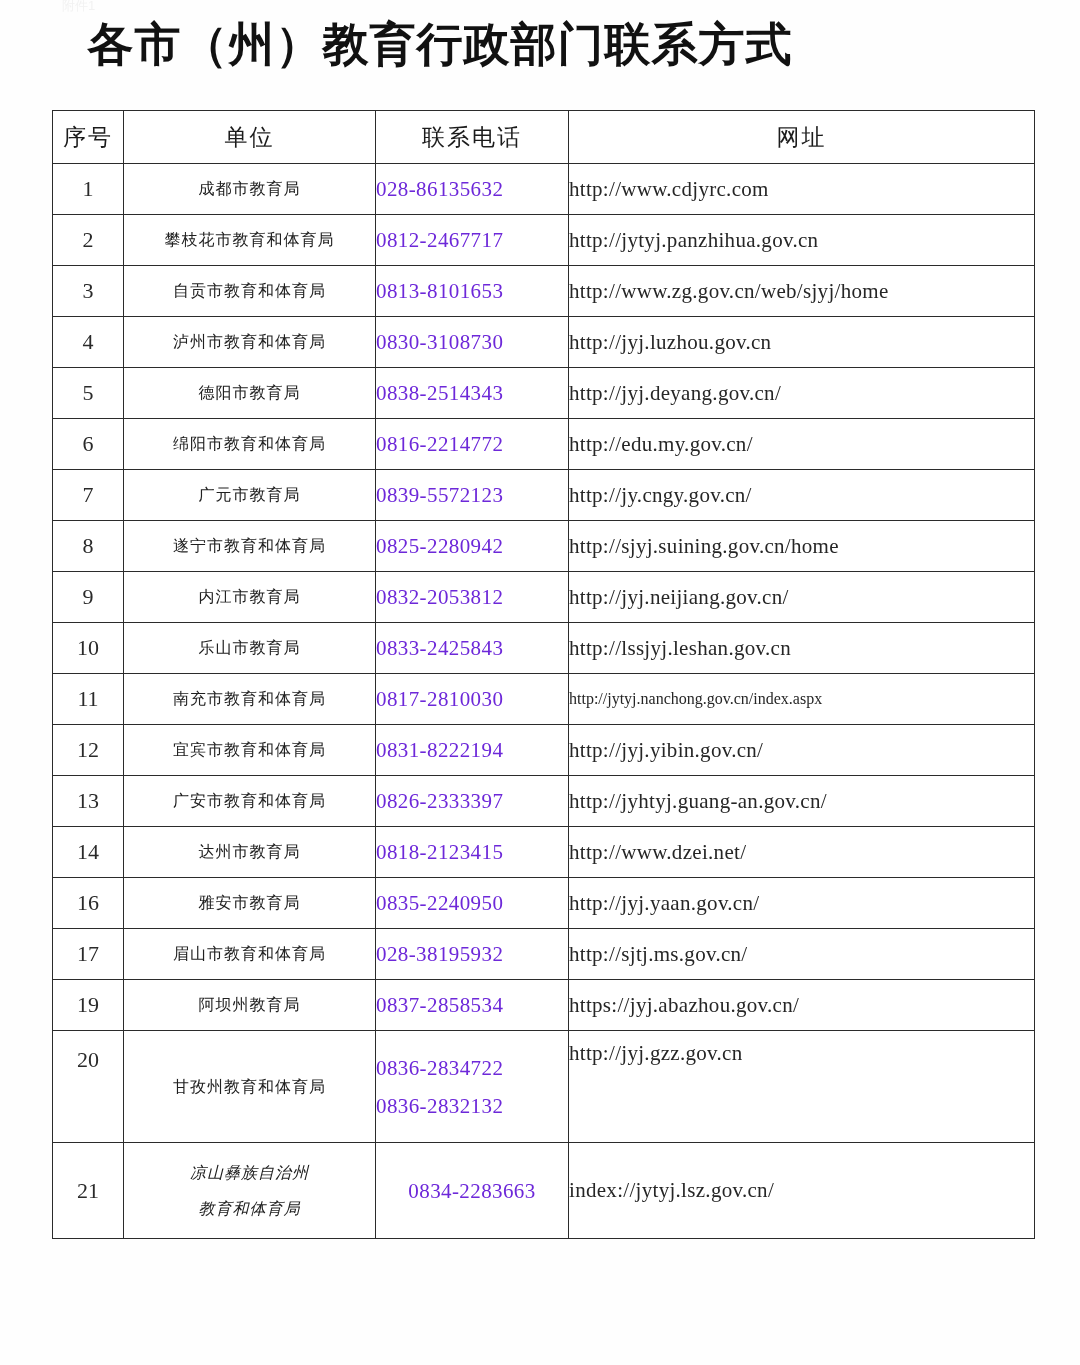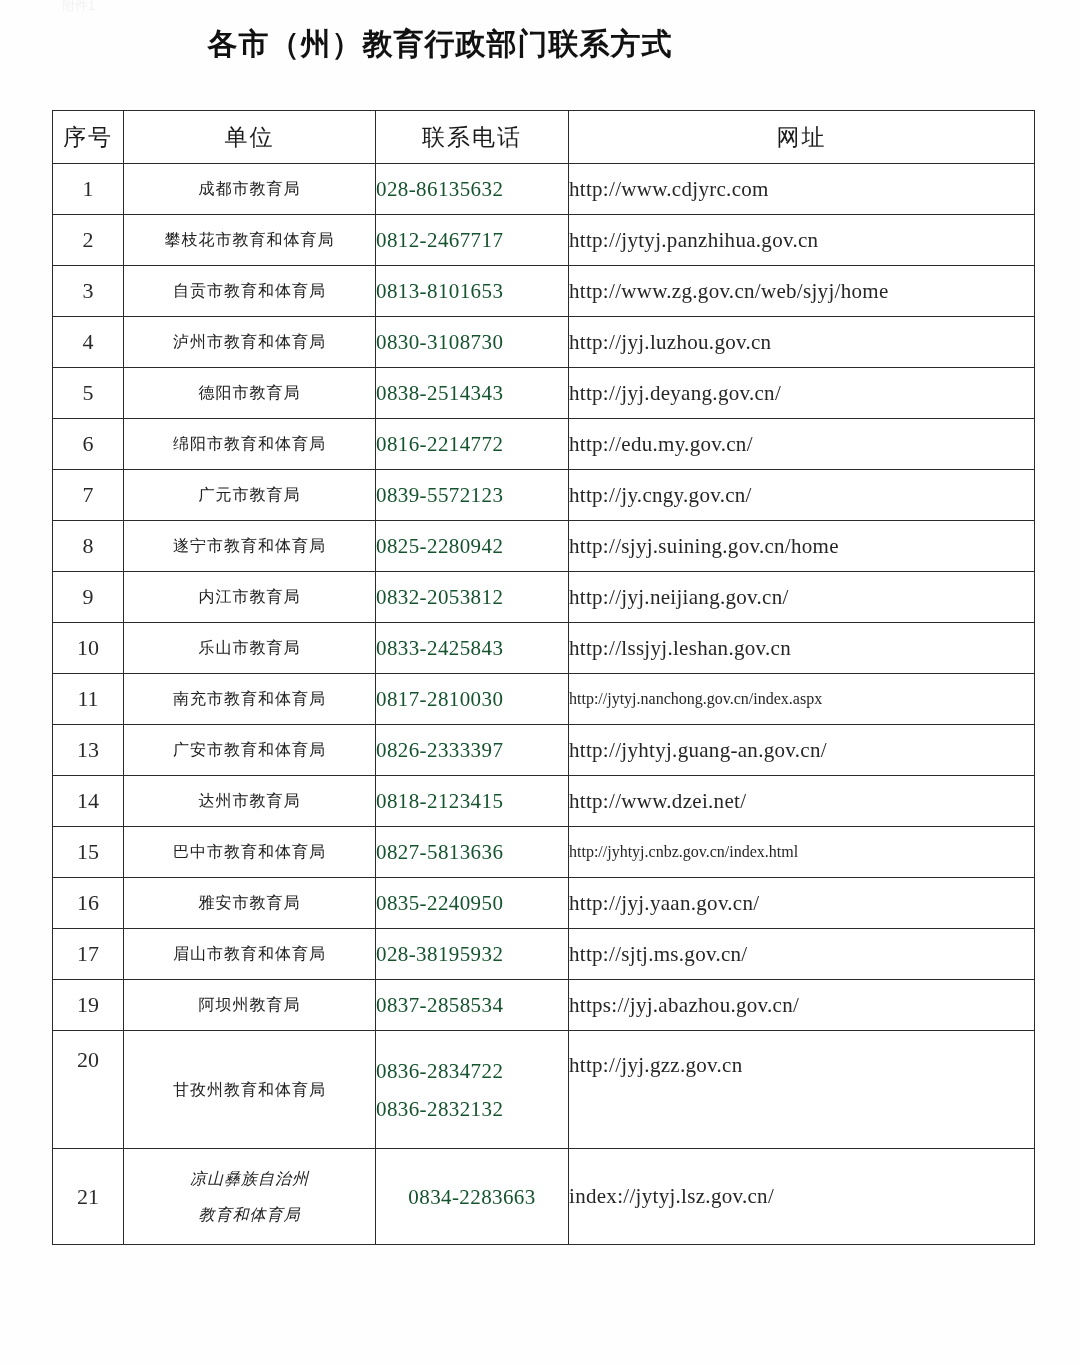--- a/index.html
+++ b/index.html
@@ -39,21 +39,21 @@
   }
 
   .doc-title {
     position: absolute;
     top: 20px;
     left: 0;
     width: 880px;
     text-align: center;
     font-family: "Liberation Sans", "DejaVu Sans", sans-serif;
     font-weight: 700;
-    font-size: 30px;
+    font-size: 46px;
     line-height: 48px;
     letter-spacing: 1px;
     color: #111111;
   }
 
   .table-wrap {
     position: absolute;
     left: 52px;
     top: 110px;
     width: 982px;
@@ -112,38 +112,38 @@
     letter-spacing: 1px;
     line-height: 36px;
   }
   .cell-unit .ln { display: block; font-style: italic; }
 
   .cell-tel {
     text-align: left;
     padding-left: 14px;
     font-size: 21px;
     font-family: "Liberation Serif", serif;
-    color: #14532d;
+    color: #6d28d9;
     letter-spacing: 0.4px;
     line-height: 38px;
   }
   .cell-tel.centerish { text-align: center; padding-left: 0; }
   .cell-tel .ln { display: block; }
 
   .cell-url {
     text-align: left;
     padding-left: 14px;
     font-size: 21px;
     font-family: "Liberation Serif", serif;
     color: #262626;
     letter-spacing: 0.3px;
     white-space: nowrap;
   }
   .cell-url.tight { font-size: 16px; letter-spacing: 0px; }
-  .cell-url.vtop { vertical-align: top; padding-top: 22px; }
+  .cell-url.vtop { vertical-align: top; padding-top: 10px; }
 </style>
 </head>
 <body>
 
 <div class="page">
 
   <div class="top-remnant">附件1</div>
 
   <div class="doc-title">各市（州）教育行政部门联系方式</div>
 
@@ -223,36 +223,36 @@
           <td class="cell-tel">0833-2425843</td>
           <td class="cell-url">http://lssjyj.leshan.gov.cn</td>
         </tr>
         <tr class="data-row">
           <td class="cell-no">11</td>
           <td class="cell-unit">南充市教育和体育局</td>
           <td class="cell-tel">0817-2810030</td>
           <td class="cell-url tight">http://jytyj.nanchong.gov.cn/index.aspx</td>
         </tr>
         <tr class="data-row">
+          <td class="cell-no">12</td>
+          <td class="cell-unit">宜宾市教育和体育局</td>
+          <td class="cell-tel">0831-8222194</td>
+          <td class="cell-url">http://jyj.yibin.gov.cn/</td>
+        </tr>
+        <tr class="data-row">
           <td class="cell-no">13</td>
           <td class="cell-unit">广安市教育和体育局</td>
           <td class="cell-tel">0826-2333397</td>
           <td class="cell-url">http://jyhtyj.guang-an.gov.cn/</td>
         </tr>
         <tr class="data-row">
           <td class="cell-no">14</td>
           <td class="cell-unit">达州市教育局</td>
           <td class="cell-tel">0818-2123415</td>
           <td class="cell-url">http://www.dzei.net/</td>
-        </tr>
-        <tr class="data-row">
-          <td class="cell-no">15</td>
-          <td class="cell-unit">巴中市教育和体育局</td>
-          <td class="cell-tel">0827-5813636</td>
-          <td class="cell-url tight">http://jyhtyj.cnbz.gov.cn/index.html</td>
         </tr>
         <tr class="data-row">
           <td class="cell-no">16</td>
           <td class="cell-unit">雅安市教育局</td>
           <td class="cell-tel">0835-2240950</td>
           <td class="cell-url">http://jyj.yaan.gov.cn/</td>
         </tr>
         <tr class="data-row">
           <td class="cell-no">17</td>
           <td class="cell-unit">眉山市教育和体育局</td>

